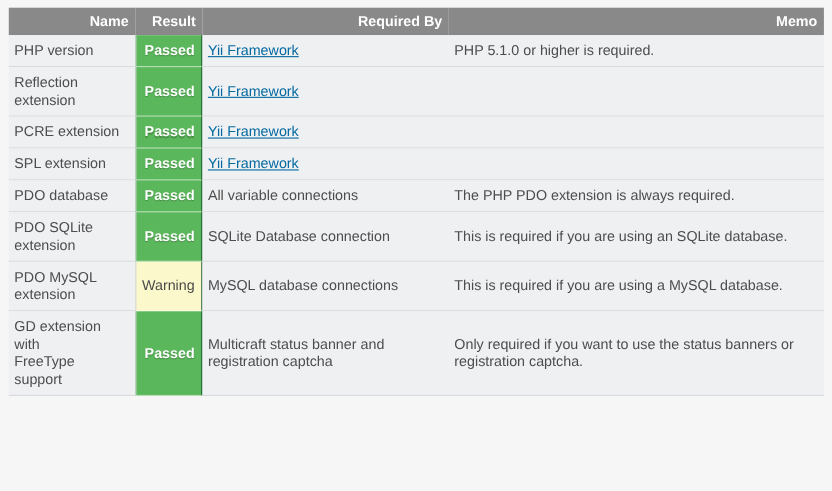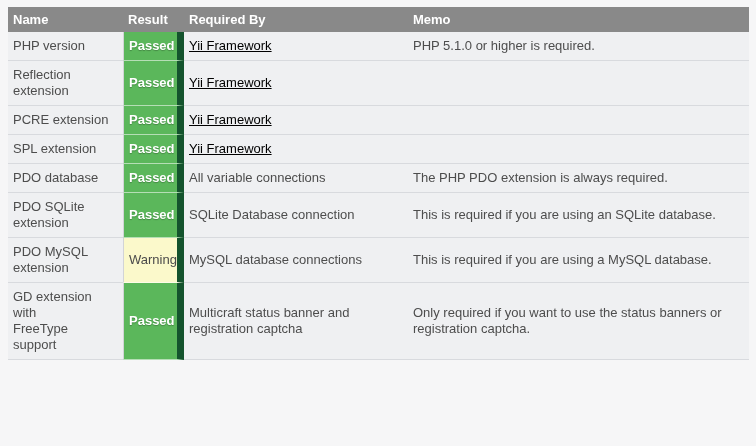--- a/index.html
+++ b/index.html
@@ -21,56 +21,56 @@
   .req-table td, .req-table th {
     vertical-align: middle;
     line-height: 16px;
     padding: 6px 6px 6px 5px;
     word-wrap: break-word;
   }
   .req-table thead th {
     background: #898989;
     color: #ffffff;
     font-weight: bold;
-    text-align: left;
+    text-align: right;
     padding-top: 4px;
     padding-bottom: 4px;
     height: 17px;
   }
   .req-table tbody td {
     background: #eff0f2;
     border-bottom: 1px solid #d8dade;
   }
   .name-cell, .req-cell {
     white-space: pre-line;
   }
   .memo-cell {
     white-space: pre-line;
     padding-left: 6px;
   }
   .result-cell {
     text-align: right;
     border-left: 1px solid #d2d4d7;
-    border-right: 7px solid #14532d;
+    border-right: 1px solid #14532d;
     white-space: nowrap;
   }
   .result-cell.passed {
     background: #5bb75b !important;
     color: #ffffff;
     font-weight: bold;
     text-shadow: 0 1px 1px rgba(0,0,0,0.25);
     border-bottom: 1px solid rgba(255,255,255,0.55) !important;
   }
   .result-cell.warning {
     background: #fbf9cb !important;
     color: #4a4a4a;
     border-bottom: 1px solid rgba(255,255,255,0.55) !important;
   }
   .req-link {
-    color: #000000;
+    color: #0369a1;
     text-decoration: underline;
     cursor: pointer;
   }
 </style>
 </head>
 <body>
 
 <table class="req-table">
   <colgroup>
     <col style="width:115px">

